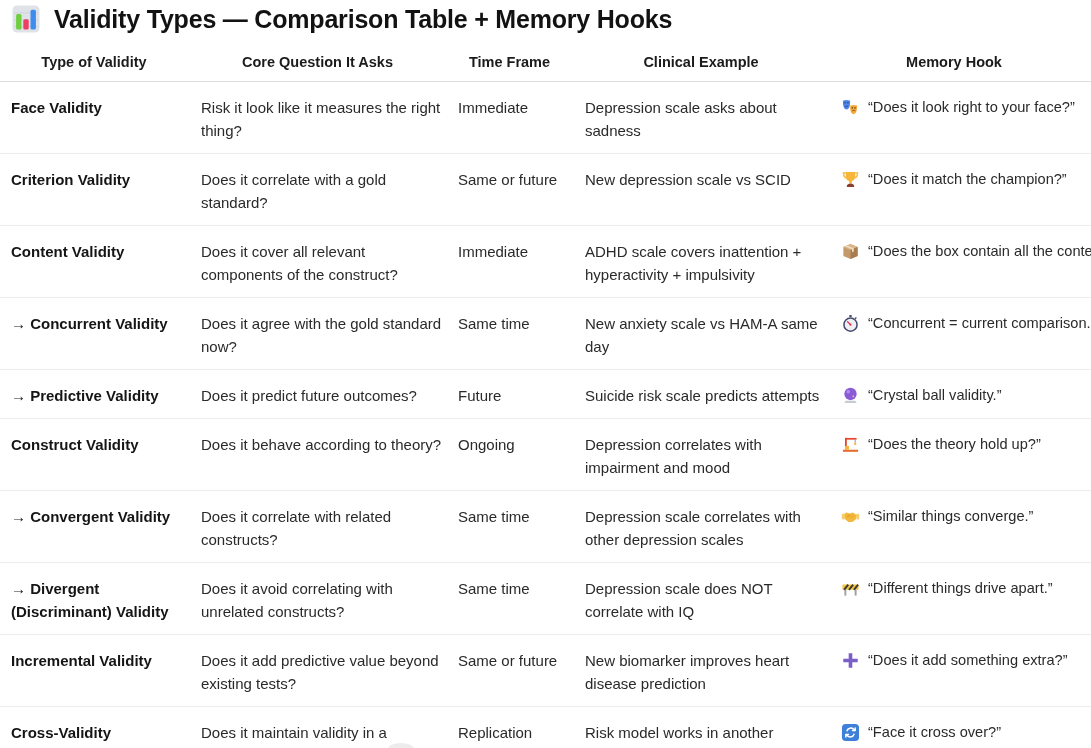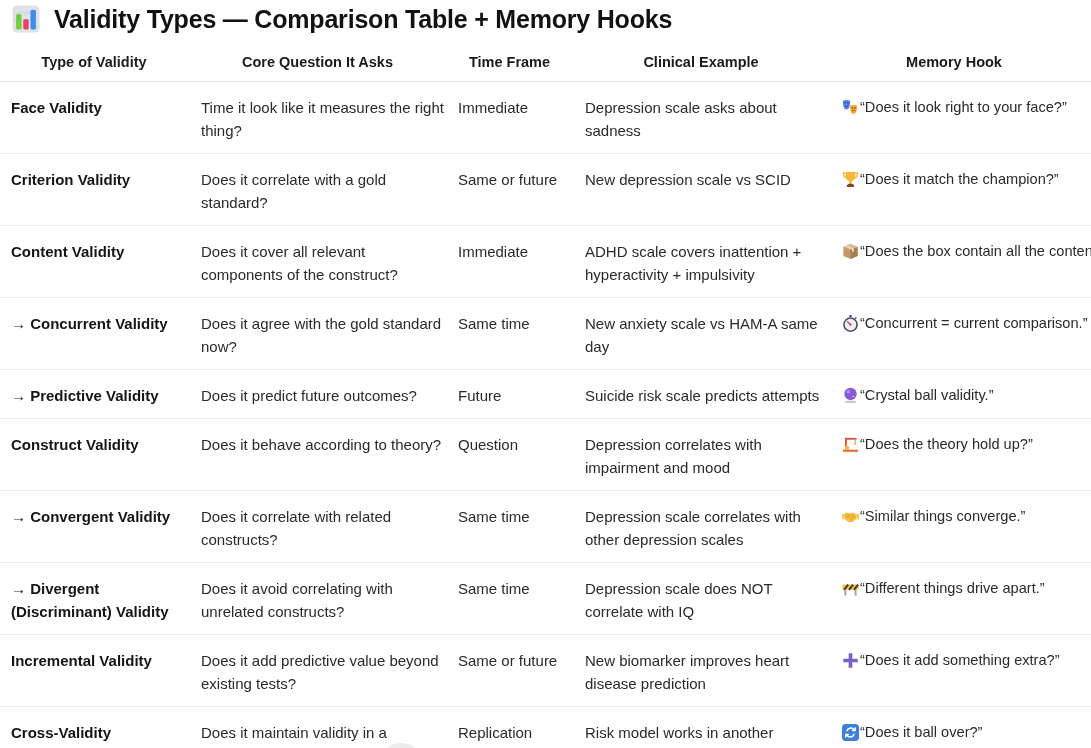--- a/index.html
+++ b/index.html
@@ -32,21 +32,21 @@
     vertical-align: top;
   }
   td:first-child { padding-left: 11px; }
   td.type-cell { font-weight: 700; color: #151515; font-size: 15px; }
   td:nth-child(2) { padding-right: 14px; }
   td:nth-child(4) { padding-right: 18px; }
   td:nth-child(5) { padding-right: 0; }
 
   .italic { }
 
-  .hook { display: flex; align-items: flex-start; }
+  .hook { display: flex; align-items: flex-start; gap: 8px; }
   .hook-icon { width: 19px; height: 19px; flex: none; margin-top: 2px; }
   .hook-icon svg { width: 100%; height: 100%; display: block; }
   .hook-text { font-size: 14.6px; white-space: nowrap; }
   tbody tr:nth-child(2) .hook-text { white-space: normal; }
 
   .below-fold-arc {
     position: absolute; left: 388px; top: 743px;
     width: 26px; height: 12px; border-radius: 50%; background: #ececec;
   }
 </style>
@@ -81,21 +81,21 @@
         <th>Type of Validity</th>
         <th>Core Question It Asks</th>
         <th>Time Frame</th>
         <th>Clinical Example</th>
         <th>Memory Hook</th>
       </tr>
     </thead>
     <tbody id="table-body">
         <tr>
           <td class="type-cell">Face Validity</td>
-          <td><span>Time it </span><span class="italic">look</span><span> like it measures the right thing?</span></td>
+          <td><span>Risk it </span><span class="italic">look</span><span> like it measures the right thing?</span></td>
           <td>Immediate</td>
           <td>Depression scale asks about sadness</td>
           <td>
             <div class="hook">
               <span class="hook-icon">
                 <svg viewBox="0 0 20 20">
                   <path d="M2 2.8c2.5-1 5.1-1 7.6 0 .1 4-.5 9.2-3.8 9.2S2 6.8 2 2.8z" fill="#4f86e8"></path>
                   <circle cx="4.3" cy="5" r=".8" fill="#1d3f7a"></circle>
                   <circle cx="7.3" cy="5" r=".8" fill="#1d3f7a"></circle>
                   <path d="M4.1 8.3c1 .9 2.5.9 3.5 0" stroke="#1d3f7a" fill="none" stroke-width=".9"></path>
@@ -182,21 +182,21 @@
                   <path d="M5 15.4h10l1.5 2.6H3.5z" fill="#c7ccd4"></path>
                 </svg>
               </span>
               <span class="hook-text">“Crystal ball validity.”</span>
             </div>
           </td>
         </tr>
         <tr>
           <td class="type-cell">Construct Validity</td>
           <td><span>Does it behave according to theory?</span></td>
-          <td>Question</td>
+          <td>Ongoing</td>
           <td>Depression correlates with impairment and mood</td>
           <td>
             <div class="hook">
               <span class="hook-icon">
                 <svg viewBox="0 0 20 20">
                   <path d="M2 16.6h16" stroke="#e86a2e" stroke-width="2.2"></path>
                   <rect x="4.2" y="3" width="1.9" height="12.4" fill="#e8452e"></rect>
                   <path d="M4.2 4h12.2" stroke="#e8452e" stroke-width="1.8"></path>
                   <path d="M14.9 4.8v3.4" stroke="#8a8f98" stroke-width="1"></path>
                   <rect x="13.8" y="8.2" width="2.2" height="2.2" fill="#f6b73c"></rect>
@@ -271,21 +271,21 @@
             <div class="hook">
               <span class="hook-icon">
                 <svg viewBox="0 0 20 20">
                   <rect x="1" y="1" width="18" height="18" rx="4" fill="#3d7fd9"></rect>
                   <path d="M6.3 8.2a4.2 4.2 0 0 1 7-1.6l1.2 1.2" stroke="#fff" stroke-width="1.6" fill="none" stroke-linecap="round"></path>
                   <path d="M14.9 5.2v2.8h-2.8" fill="none" stroke="#fff" stroke-width="1.6" stroke-linecap="round" stroke-linejoin="round"></path>
                   <path d="M13.7 11.8a4.2 4.2 0 0 1-7 1.6l-1.2-1.2" stroke="#fff" stroke-width="1.6" fill="none" stroke-linecap="round"></path>
                   <path d="M5.1 14.8V12h2.8" fill="none" stroke="#fff" stroke-width="1.6" stroke-linecap="round" stroke-linejoin="round"></path>
                 </svg>
               </span>
-              <span class="hook-text">“Does it ball over?”</span>
+              <span class="hook-text">“Face it cross over?”</span>
             </div>
           </td>
         </tr>
       </tbody>
   </table>
 
   <div class="below-fold-arc"></div>
 </div>
 
 </body></html>

